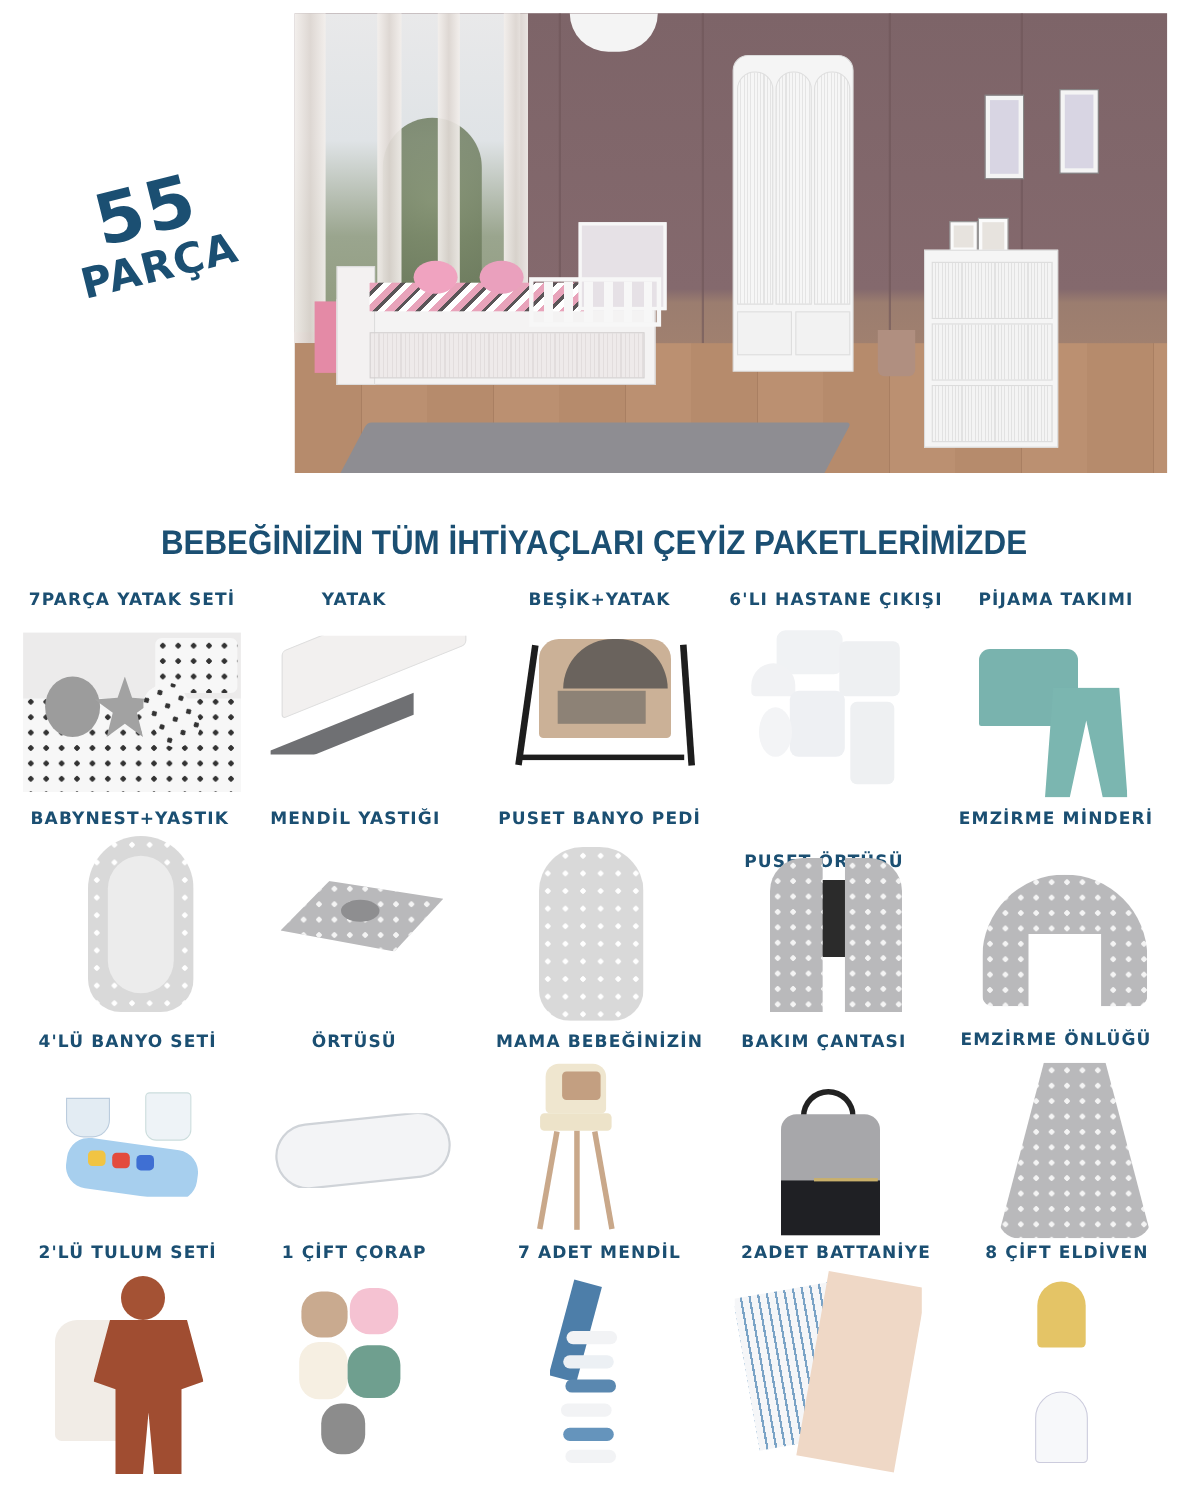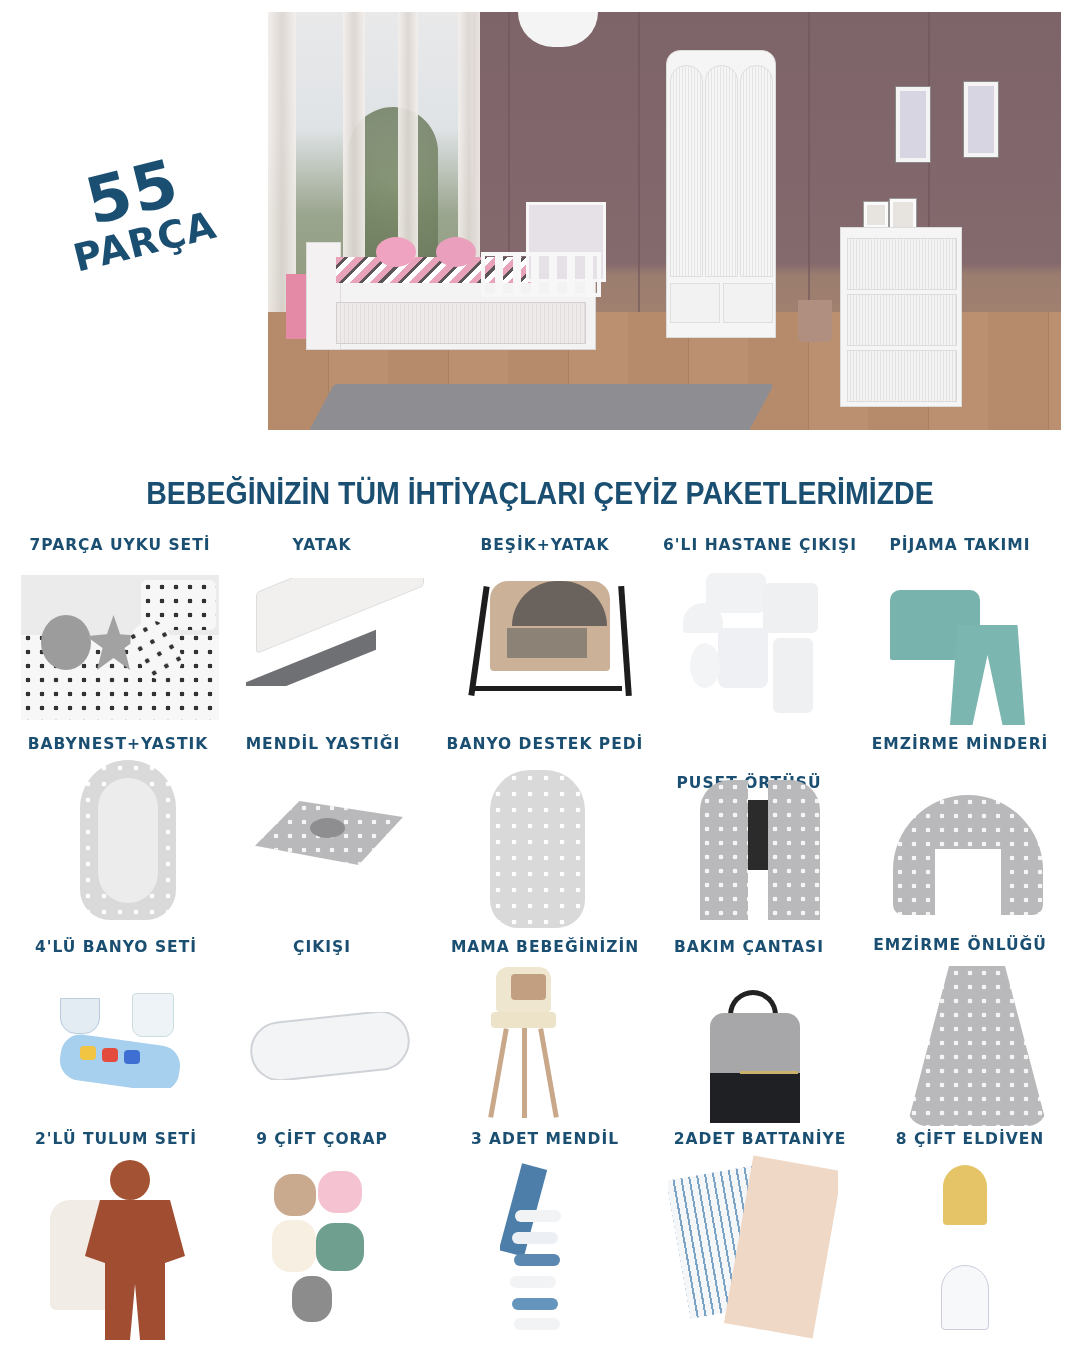--- a/index.html
+++ b/index.html
@@ -111,21 +111,21 @@
   <div class="photo" style="left:622px;top:187px;width:26px;height:32px"></div>
   <div class="dresser">
     <div class="dd" style="top:10px"></div>
     <div class="dd" style="top:66px"></div>
     <div class="dd" style="top:122px"></div>
   </div>
 </div>
 
 <div class="headline">BEBEĞİNİZİN TÜM İHTİYAÇLARI ÇEYİZ PAKETLERİMİZDE</div>
 
-<div class="label" style="left:12px;top:536px">7PARÇA UYKU SETİ</div>
+<div class="label" style="left:12px;top:536px">7PARÇA YATAK SETİ</div>
 <div class="label" style="left:214px;top:536px">YATAK</div>
 <div class="label" style="left:437px;top:536px">BEŞİK+YATAK</div>
 <div class="label" style="left:652px;top:536px">6'LI HASTANE ÇIKIŞI</div>
 <div class="label" style="left:852px;top:536px">PİJAMA TAKIMI</div>
 
 <div class="tile stars-dark" style="left:21px;top:575px;width:198px;height:145px">
   <div class="ph" style="left:0;top:0;width:198px;height:60px;background:#ecebeb"></div>
   <div class="ph stars-dark" style="left:120px;top:5px;width:75px;height:50px;border-radius:6px"></div>
   <div class="ph" style="left:20px;top:40px;width:50px;height:55px;border-radius:50%;background:#9c9c9c"></div>
   <div class="ph" style="left:65px;top:40px;width:55px;height:55px;background:#a2a2a2;clip-path:polygon(50% 0,62% 35%,100% 38%,70% 60%,80% 100%,50% 78%,20% 100%,30% 60%,0 38%,38% 35%)"></div>
@@ -155,21 +155,21 @@
   <div class="ph" style="left:95px;top:70px;width:40px;height:75px;background:#eef0f2;border-radius:6px"></div>
 </div>
 
 <div class="tile" style="left:890px;top:570px;width:140px;height:160px">
   <div class="ph" style="left:0;top:20px;width:90px;height:70px;background:#79b3ae;border-radius:10px 10px 2px 2px"></div>
   <div class="ph" style="left:60px;top:55px;width:75px;height:100px;background:#7bb6b0;clip-path:polygon(10% 0,90% 0,100% 100%,70% 100%,50% 30%,30% 100%,0 100%)"></div>
 </div>
 
 <div class="label" style="left:10px;top:735px">BABYNEST+YASTIK</div>
 <div class="label" style="left:215px;top:735px">MENDİL YASTIĞI</div>
-<div class="label" style="left:437px;top:735px">BANYO DESTEK PEDİ</div>
+<div class="label" style="left:437px;top:735px">PUSET BANYO PEDİ</div>
 <div class="label" style="left:641px;top:774px">PUSET ÖRTÜSÜ</div>
 <div class="label" style="left:852px;top:735px">EMZİRME MİNDERİ</div>
 
 <div class="tile stars-grey" style="left:80px;top:760px;width:96px;height:160px;border-radius:48px 48px 30px 30px">
   <div class="ph" style="left:18px;top:18px;width:60px;height:125px;border-radius:30px;background:#ececec"></div>
 </div>
 
 <div class="tile" style="left:250px;top:796px;width:158px;height:74px">
   <div class="ph stars-grey2" style="left:5px;top:5px;width:148px;height:64px;clip-path:polygon(30% 0,100% 25%,70% 100%,0 70%)"></div>
   <div class="ph" style="left:60px;top:22px;width:35px;height:20px;border-radius:50%;background:#8e8e90"></div>
@@ -181,21 +181,21 @@
   <div class="ph" style="left:30px;top:30px;width:70px;height:70px;background:#2b2b2b;border-radius:8px"></div>
   <div class="ph stars-grey2" style="left:0;top:10px;width:48px;height:140px;border-radius:30px 0 0 0"></div>
   <div class="ph stars-grey2" style="left:68px;top:10px;width:52px;height:140px;border-radius:0 30px 0 0"></div>
 </div>
 
 <div class="tile" style="left:888px;top:790px;width:160px;height:130px">
   <div class="ph stars-grey2" style="left:5px;top:5px;width:150px;height:120px;border-radius:75px 75px 10px 10px;clip-path:polygon(0 0,100% 0,100% 100%,72% 100%,72% 45%,28% 45%,28% 100%,0 100%)"></div>
 </div>
 
 <div class="label" style="left:8px;top:938px">4'LÜ BANYO SETİ</div>
-<div class="label" style="left:214px;top:938px">ÇIKIŞI</div>
+<div class="label" style="left:214px;top:938px">ÖRTÜSÜ</div>
 <div class="label" style="left:437px;top:938px">MAMA BEBEĞİNİZİN</div>
 <div class="label" style="left:641px;top:938px">BAKIM ÇANTASI</div>
 <div class="label" style="left:852px;top:936px">EMZİRME ÖNLÜĞÜ</div>
 
 <div class="tile" style="left:50px;top:988px;width:135px;height:100px">
   <div class="ph" style="left:10px;top:10px;width:40px;height:36px;background:#e3ecf3;border-radius:0 0 16px 16px;border:1px solid #bcd"></div>
   <div class="ph" style="left:82px;top:5px;width:42px;height:44px;background:#eef3f7;border-radius:4px 4px 10px 10px;border:1px solid #cdd"></div>
   <div class="ph" style="left:10px;top:52px;width:120px;height:46px;background:#a7cfee;border-radius:20px;transform:rotate(8deg)"></div>
   <div class="ph" style="left:30px;top:58px;width:16px;height:14px;background:#f1c443;border-radius:4px"></div>
   <div class="ph" style="left:52px;top:60px;width:16px;height:14px;background:#e34b3d;border-radius:4px"></div>
@@ -218,22 +218,22 @@
 <div class="tile" style="left:700px;top:985px;width:110px;height:140px">
   <div class="ph" style="left:28px;top:5px;width:50px;height:25px;border:5px solid #222;border-bottom:none;border-radius:25px 25px 0 0"></div>
   <div class="ph" style="left:10px;top:28px;width:90px;height:60px;background:#a7a7aa;border-radius:14px 14px 0 0"></div>
   <div class="ph" style="left:10px;top:88px;width:90px;height:50px;background:#1f2024"></div>
   <div class="ph" style="left:40px;top:86px;width:58px;height:3px;background:#c9b06b"></div>
 </div>
 
 <div class="tile stars-grey2" style="left:907px;top:966px;width:140px;height:160px;clip-path:polygon(30% 0,70% 0,100% 100%,0 100%);border-radius:20px"></div>
 
 <div class="label" style="left:8px;top:1130px">2'LÜ TULUM SETİ</div>
-<div class="label" style="left:214px;top:1130px">9 ÇİFT ÇORAP</div>
-<div class="label" style="left:437px;top:1130px">3 ADET MENDİL</div>
+<div class="label" style="left:214px;top:1130px">1 ÇİFT ÇORAP</div>
+<div class="label" style="left:437px;top:1130px">7 ADET MENDİL</div>
 <div class="label" style="left:652px;top:1130px">2ADET BATTANİYE</div>
 <div class="label" style="left:862px;top:1130px">8 ÇİFT  ELDİVEN</div>
 
 <div class="tile" style="left:40px;top:1160px;width:150px;height:180px">
   <div class="ph" style="left:10px;top:40px;width:70px;height:110px;background:#f1ece6;border-radius:20px 20px 6px 6px"></div>
   <div class="ph" style="left:70px;top:0;width:40px;height:40px;background:#a45234;border-radius:50%"></div>
   <div class="ph" style="left:45px;top:40px;width:100px;height:140px;background:#a04d31;clip-path:polygon(15% 0,85% 0,100% 40%,80% 45%,80% 100%,55% 100%,50% 60%,45% 100%,20% 100%,20% 45%,0 40%)"></div>
 </div>
 
 <div class="tile" style="left:268px;top:1168px;width:110px;height:168px">

